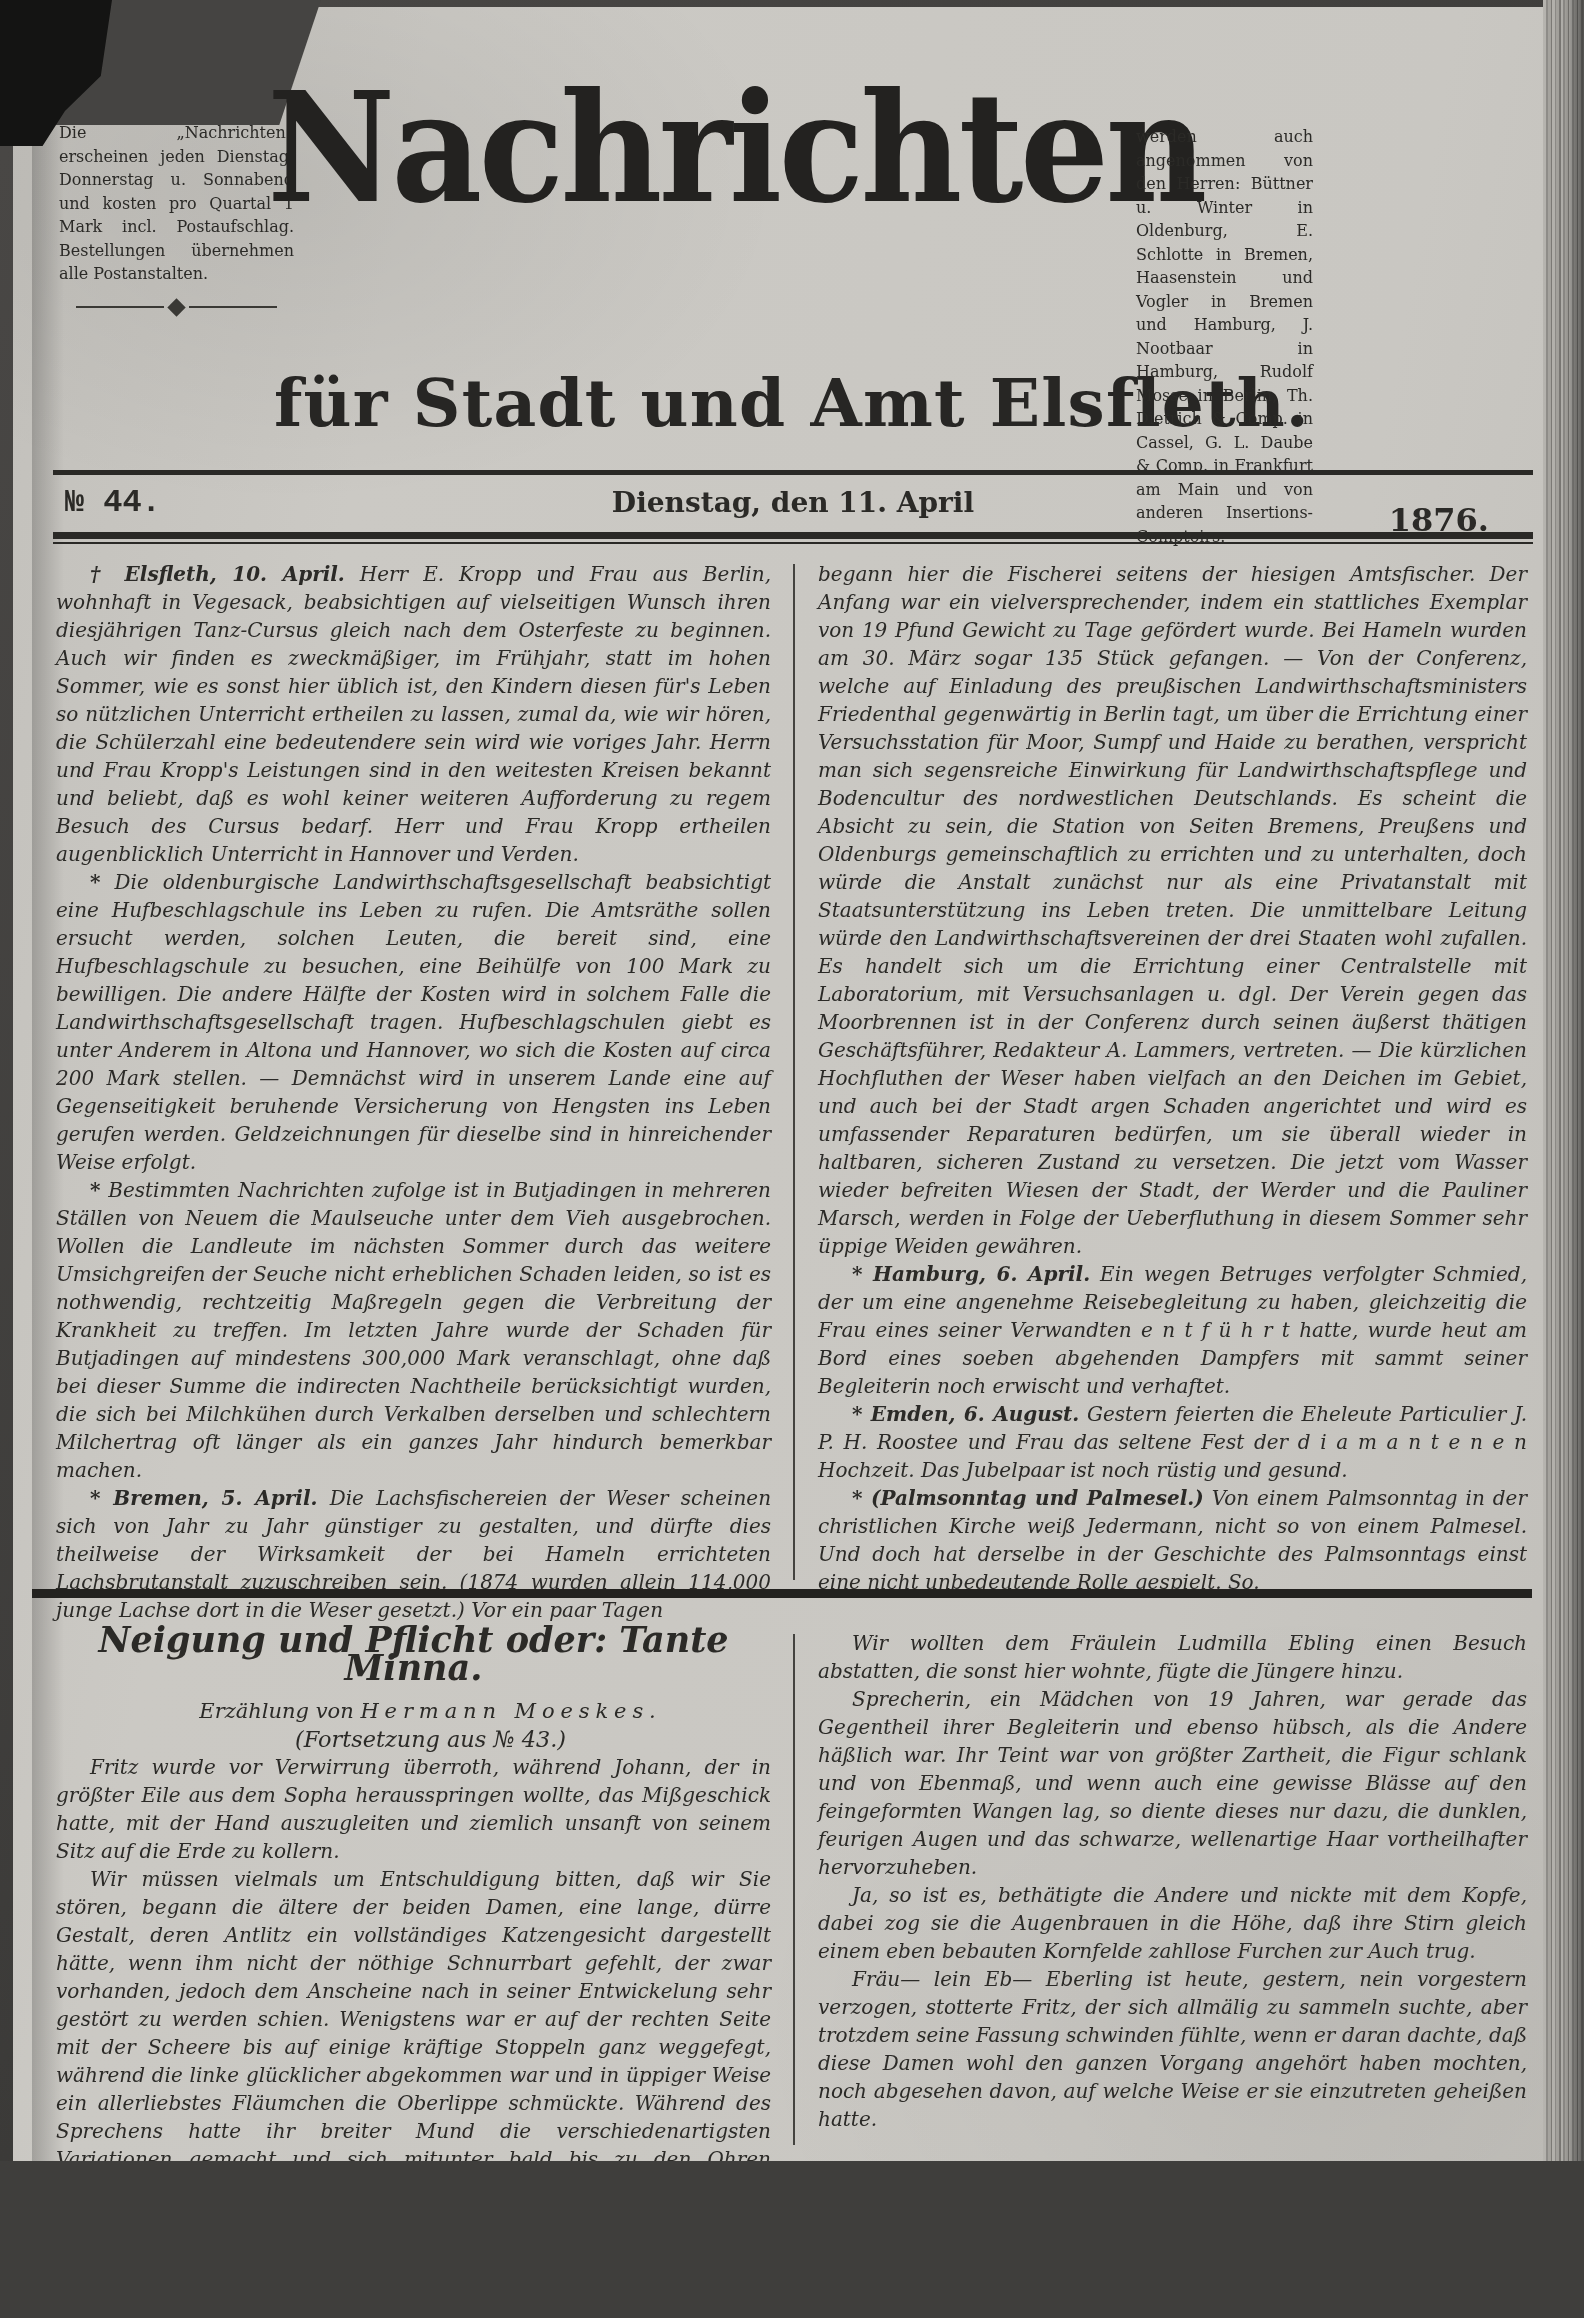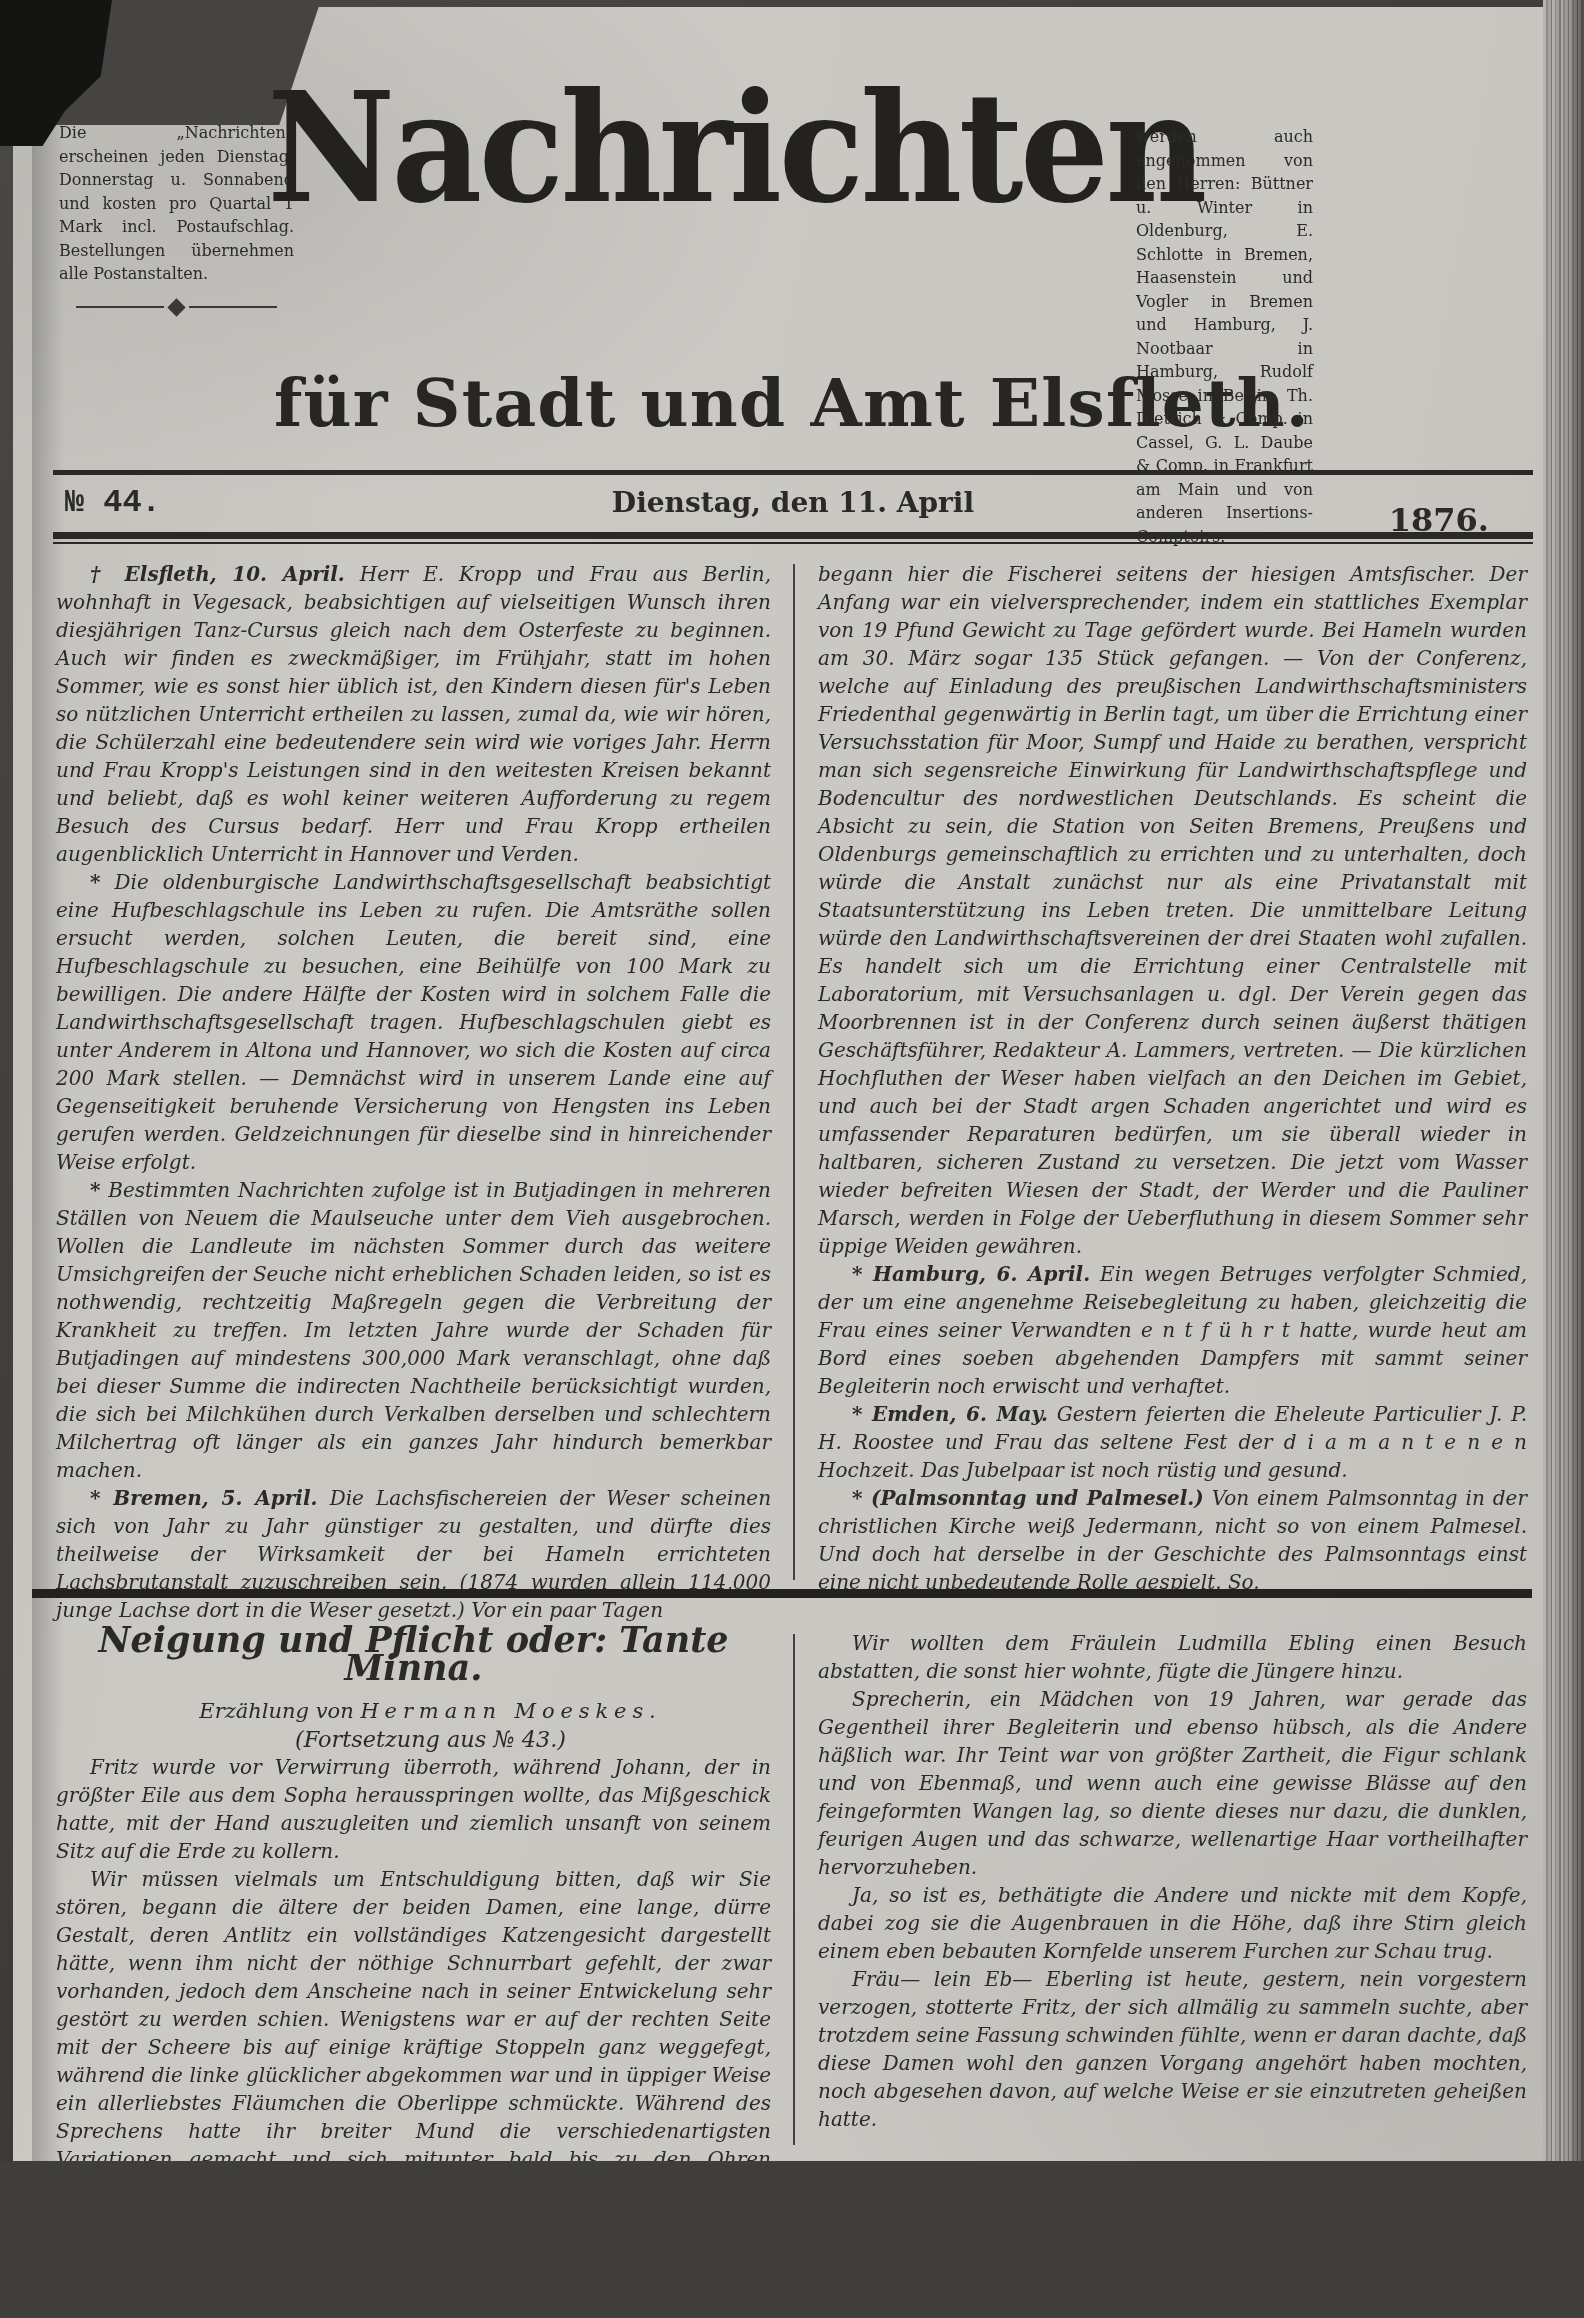--- a/index.html
+++ b/index.html
@@ -107,36 +107,36 @@
     <p><span class="lead">*</span> <span>Die oldenburgische Landwirthschaftsgesellschaft beabsichtigt eine Hufbeschlagschule ins Leben zu rufen. Die Amtsräthe sollen ersucht werden, solchen Leuten, die bereit sind, eine Hufbeschlagschule zu besuchen, eine Beihülfe von 100 Mark zu bewilligen. Die andere Hälfte der Kosten wird in solchem Falle die Landwirthschaftsgesellschaft tragen. Hufbeschlagschulen giebt es unter Anderem in Altona und Hannover, wo sich die Kosten auf circa 200 Mark stellen. — Demnächst wird in unserem Lande eine auf Gegenseitigkeit beruhende Versicherung von Hengsten ins Leben gerufen werden. Geldzeichnungen für dieselbe sind in hinreichender Weise erfolgt.</span></p>
     <p><span class="lead">*</span> <span>Bestimmten Nachrichten zufolge ist in Butjadingen in mehreren Ställen von Neuem die Maulseuche unter dem Vieh ausgebrochen. Wollen die Landleute im nächsten Sommer durch das weitere Umsichgreifen der Seuche nicht erheblichen Schaden leiden, so ist es nothwendig, rechtzeitig Maßregeln gegen die Verbreitung der Krankheit zu treffen. Im letzten Jahre wurde der Schaden für Butjadingen auf mindestens 300,000 Mark veranschlagt, ohne daß bei dieser Summe die indirecten Nachtheile berücksichtigt wurden, die sich bei Milchkühen durch Verkalben derselben und schlechtern Milchertrag oft länger als ein ganzes Jahr hindurch bemerkbar machen.</span></p>
     <p><span class="lead">* Bremen, 5. April.</span> <span>Die Lachsfischereien der Weser scheinen sich von Jahr zu Jahr günstiger zu gestalten, und dürfte dies theilweise der Wirksamkeit der bei Hameln errichteten Lachsbrutanstalt zuzuschreiben sein. (1874 wurden allein 114,000 junge Lachse dort in die Weser gesetzt.) Vor ein paar Tagen</span></p>
   </section>
 
   <div class="divider divider-news"></div>
 
   <section class="col news-right">
     <p class="noindent"><span>begann hier die Fischerei seitens der hiesigen Amtsfischer. Der Anfang war ein vielversprechender, indem ein stattliches Exemplar von 19 Pfund Gewicht zu Tage gefördert wurde. Bei Hameln wurden am 30. März sogar 135 Stück gefangen. — Von der Conferenz, welche auf Einladung des preußischen Landwirthschaftsministers Friedenthal gegenwärtig in Berlin tagt, um über die Errichtung einer Versuchsstation für Moor, Sumpf und Haide zu berathen, verspricht man sich segensreiche Einwirkung für Landwirthschaftspflege und Bodencultur des nordwestlichen Deutschlands. Es scheint die Absicht zu sein, die Station von Seiten Bremens, Preußens und Oldenburgs gemeinschaftlich zu errichten und zu unterhalten, doch würde die Anstalt zunächst nur als eine Privatanstalt mit Staatsunterstützung ins Leben treten. Die unmittelbare Leitung würde den Landwirthschaftsvereinen der drei Staaten wohl zufallen. Es handelt sich um die Errichtung einer Centralstelle mit Laboratorium, mit Versuchsanlagen u. dgl. Der Verein gegen das Moorbrennen ist in der Conferenz durch seinen äußerst thätigen Geschäftsführer, Redakteur A. Lammers, vertreten. — Die kürzlichen Hochfluthen der Weser haben vielfach an den Deichen im Gebiet, und auch bei der Stadt argen Schaden angerichtet und wird es umfassender Reparaturen bedürfen, um sie überall wieder in haltbaren, sicheren Zustand zu versetzen. Die jetzt vom Wasser wieder befreiten Wiesen der Stadt, der Werder und die Pauliner Marsch, werden in Folge der Ueberfluthung in diesem Sommer sehr üppige Weiden gewähren.</span></p>
     <p><span class="lead">* Hamburg, 6. April.</span> <span>Ein wegen Betruges verfolgter Schmied, der um eine angenehme Reisebegleitung zu haben, gleichzeitig die Frau eines seiner Verwandten e n t f ü h r t hatte, wurde heut am Bord eines soeben abgehenden Dampfers mit sammt seiner Begleiterin noch erwischt und verhaftet.</span></p>
-    <p><span class="lead">* Emden, 6. May.</span> <span>Gestern feierten die Eheleute Particulier J. P. H. Roostee und Frau das seltene Fest der d i a m a n t e n e n Hochzeit. Das Jubelpaar ist noch rüstig und gesund.</span></p>
+    <p><span class="lead">* Emden, 6. August.</span> <span>Gestern feierten die Eheleute Particulier J. P. H. Roostee und Frau das seltene Fest der d i a m a n t e n e n Hochzeit. Das Jubelpaar ist noch rüstig und gesund.</span></p>
     <p><span class="lead">* (Palmsonntag und Palmesel.)</span> <span>Von einem Palmsonntag in der christlichen Kirche weiß Jedermann, nicht so von einem Palmesel. Und doch hat derselbe in der Geschichte des Palmsonntags einst eine nicht unbedeutende Rolle gespielt. So.</span></p>
   </section>
 
   <div class="midrule"></div>
 
   <section class="col feui-left">
     <h2 class="feui-title">Neigung und Pflicht oder: Tante Minna.</h2>
     <p class="feui-byline"><span>Erzählung von</span> <span class="feui-name">Hermann Moeskes.</span></p>
     <p class="feui-cont">(Fortsetzung aus № 43.)</p>
     <p>Fritz wurde vor Verwirrung überroth, während Johann, der in größter Eile aus dem Sopha herausspringen wollte, das Mißgeschick hatte, mit der Hand auszugleiten und ziemlich unsanft von seinem Sitz auf die Erde zu kollern.</p>
     <p>Wir müssen vielmals um Entschuldigung bitten, daß wir Sie stören, begann die ältere der beiden Damen, eine lange, dürre Gestalt, deren Antlitz ein vollständiges Katzengesicht dargestellt hätte, wenn ihm nicht der nöthige Schnurrbart gefehlt, der zwar vorhanden, jedoch dem Anscheine nach in seiner Entwickelung sehr gestört zu werden schien. Wenigstens war er auf der rechten Seite mit der Scheere bis auf einige kräftige Stoppeln ganz weggefegt, während die linke glücklicher abgekommen war und in üppiger Weise ein allerliebstes Fläumchen die Oberlippe schmückte. Während des Sprechens hatte ihr breiter Mund die verschiedenartigsten Variationen gemacht und sich mitunter bald bis zu den Ohren ausgedehnt. Auch hatte er einige schwarze Zähne, die vereinzelt sich hier und da erhoben, gezeigt.</p>
   </section>
 
   <div class="divider divider-feui"></div>
 
   <section class="col feui-right">
     <p>Wir wollten dem Fräulein Ludmilla Ebling einen Besuch abstatten, die sonst hier wohnte, fügte die Jüngere hinzu.</p>
     <p>Sprecherin, ein Mädchen von 19 Jahren, war gerade das Gegentheil ihrer Begleiterin und ebenso hübsch, als die Andere häßlich war. Ihr Teint war von größter Zartheit, die Figur schlank und von Ebenmaß, und wenn auch eine gewisse Blässe auf den feingeformten Wangen lag, so diente dieses nur dazu, die dunklen, feurigen Augen und das schwarze, wellenartige Haar vortheilhafter hervorzuheben.</p>
-    <p>Ja, so ist es, bethätigte die Andere und nickte mit dem Kopfe, dabei zog sie die Augenbrauen in die Höhe, daß ihre Stirn gleich einem eben bebauten Kornfelde unserem Furchen zur Schau trug.</p>
+    <p>Ja, so ist es, bethätigte die Andere und nickte mit dem Kopfe, dabei zog sie die Augenbrauen in die Höhe, daß ihre Stirn gleich einem eben bebauten Kornfelde zahllose Furchen zur Auch trug.</p>
     <p>Fräu— lein Eb— Eberling ist heute, gestern, nein vorgestern verzogen, stotterte Fritz, der sich allmälig zu sammeln suchte, aber trotzdem seine Fassung schwinden fühlte, wenn er daran dachte, daß diese Damen wohl den ganzen Vorgang angehört haben mochten, noch abgesehen davon, auf welche Weise er sie einzutreten geheißen hatte.</p>
   </section>
 </div>
 
 
 </body></html>

